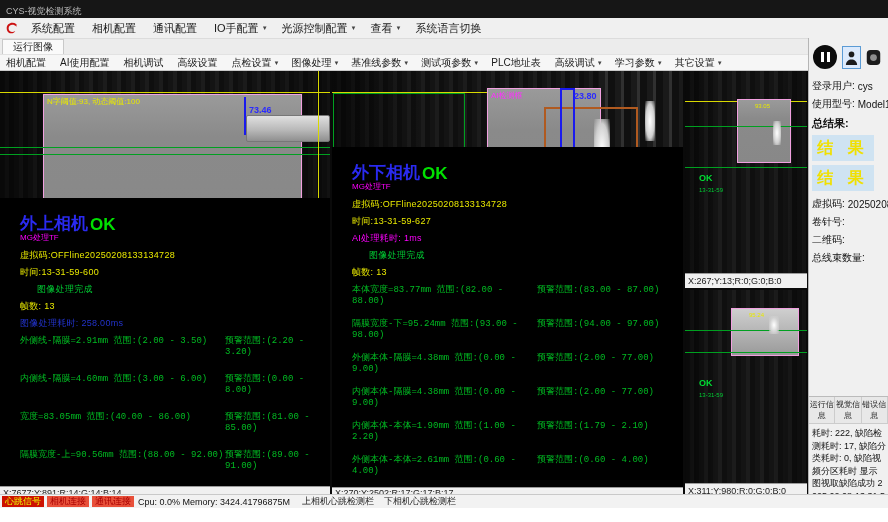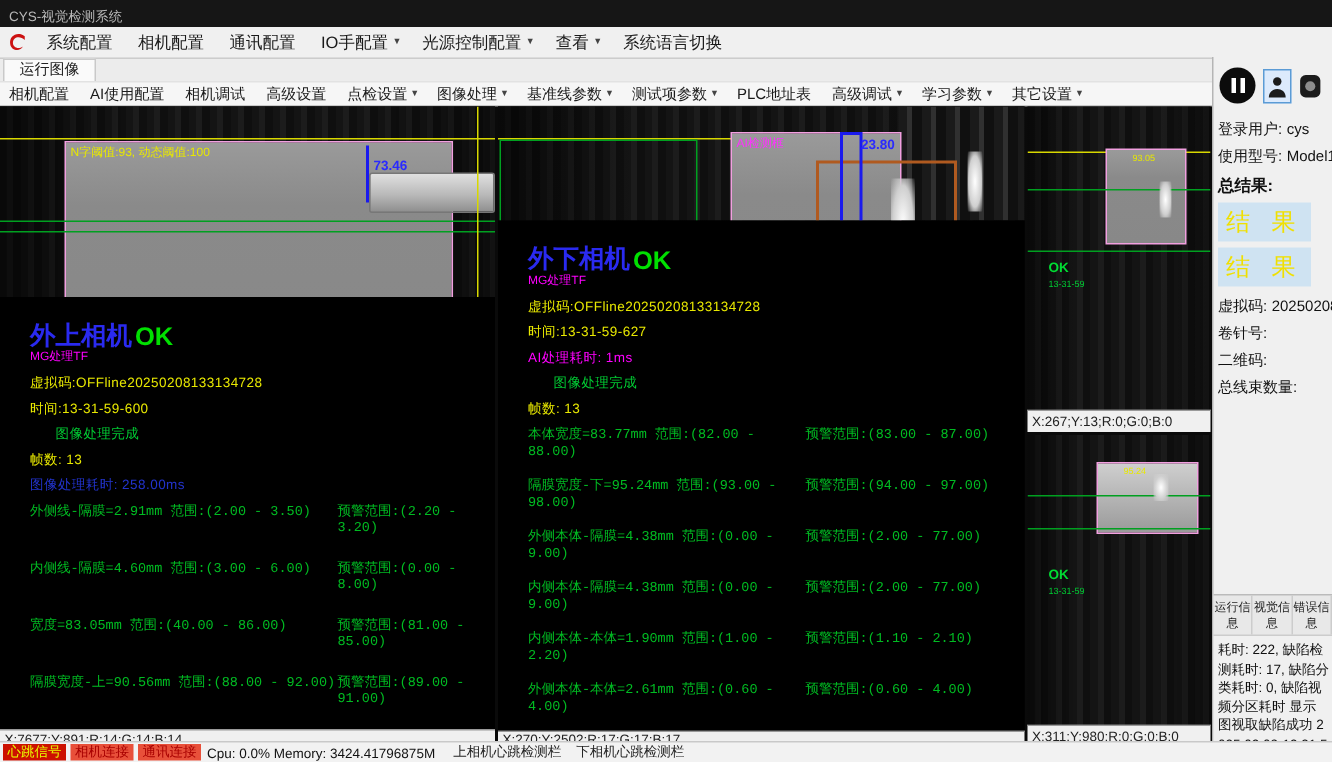--- a/index.html
+++ b/index.html
@@ -85,21 +85,21 @@
   .ctl-btn.selected{background:#dceafc;border:1px solid #5b9bd5;}
   .icon-pause{width:24px;height:24px;border-radius:50%;background:#0c0c0c;
     display:flex;align-items:center;justify-content:center;gap:3px;}
   .icon-pause i{display:block;width:3px;height:10px;background:#fff;}
   .rp-row{padding:2px 3px;display:flex;gap:3px;align-items:center;white-space:nowrap;}
   .rp-label{color:#111;}
   .rp-value{color:#111;}
   .rp-total{font-size:11px;font-weight:bold;padding:3px 3px 1px;}
   .result-box{width:62px;height:26px;margin:3px 3px 4px;background:#cfe3f2;
     display:flex;align-items:center;justify-content:center;
-    color:#f0e000;font-size:16px;font-weight:normal;letter-spacing:5px;}
+    color:#f0e000;font-size:16px;font-weight:bold;letter-spacing:5px;}
   .rp-spacer{flex:1;}
   .info-tabs{display:flex;border-top:1px solid #bbb;border-bottom:1px solid #ccc;background:#e8e8e8;}
   .info-tab{flex:1;font-size:8px;text-align:center;padding:2px 0;border-right:1px solid #ccc;color:#222;}
   .log-text{font-size:9px;line-height:1.4;padding:3px 2px 2px 3px;color:#111;
     word-break:break-all;background:#f0f0f0;height:66px;overflow:hidden;}
   
   .statusbar{position:absolute;left:0;right:0;bottom:14px;height:13px;background:#f2f2f2;
     border-top:1px solid #c9c9c9;display:flex;align-items:center;gap:4px;
     font-size:9px;color:#111;padding-left:2px;}
   .badge{padding:0 3px;height:11px;line-height:11px;font-size:9px;}
@@ -348,21 +348,21 @@
             <span class="meas-warn">预警范围:(2.00 - 77.00)</span>
           </div>
 
           <div class="meas-row">
             <span class="meas-val">内侧本体-隔膜=4.38mm 范围:(0.00 - 9.00)</span>
             <span class="meas-warn">预警范围:(2.00 - 77.00)</span>
           </div>
 
           <div class="meas-row">
             <span class="meas-val">内侧本体-本体=1.90mm 范围:(1.00 - 2.20)</span>
-            <span class="meas-warn">预警范围:(1.10 - 2.10)</span>
+            <span class="meas-warn">预警范围:(1.79 - 2.10)</span>
           </div>
 
           <div class="meas-row">
             <span class="meas-val">外侧本体-本体=2.61mm 范围:(0.60 - 4.00)</span>
             <span class="meas-warn">预警范围:(0.60 - 4.00)</span>
           </div>
         </div>
     </div>
     <div class="coordbar">
       <span>X:270;Y:2502;R:17;G:17;B:17</span>

